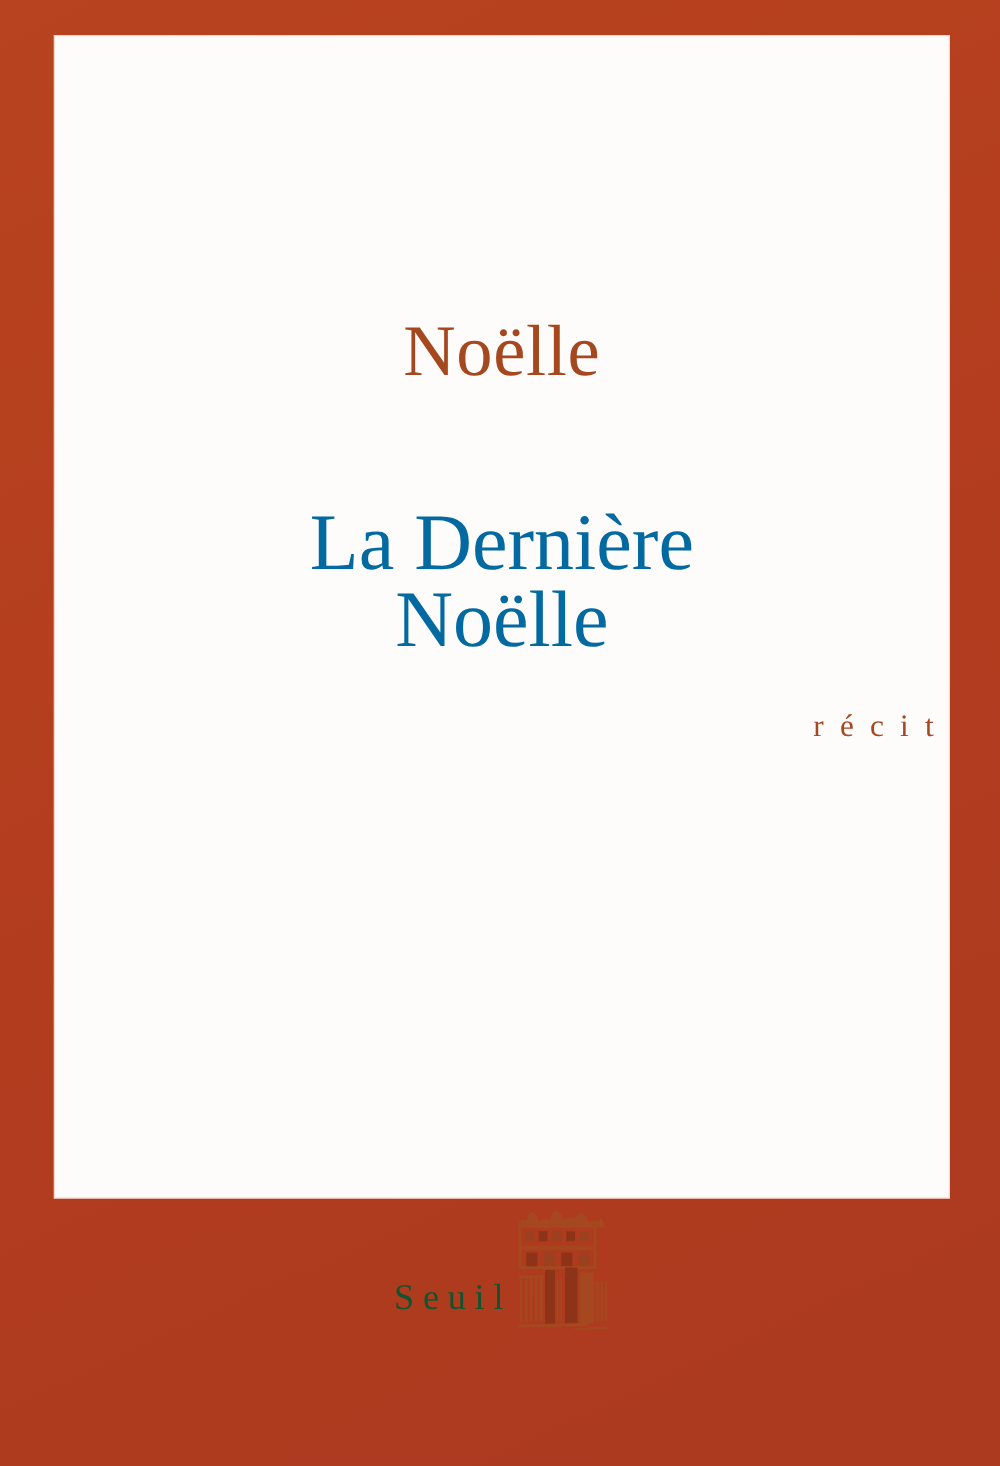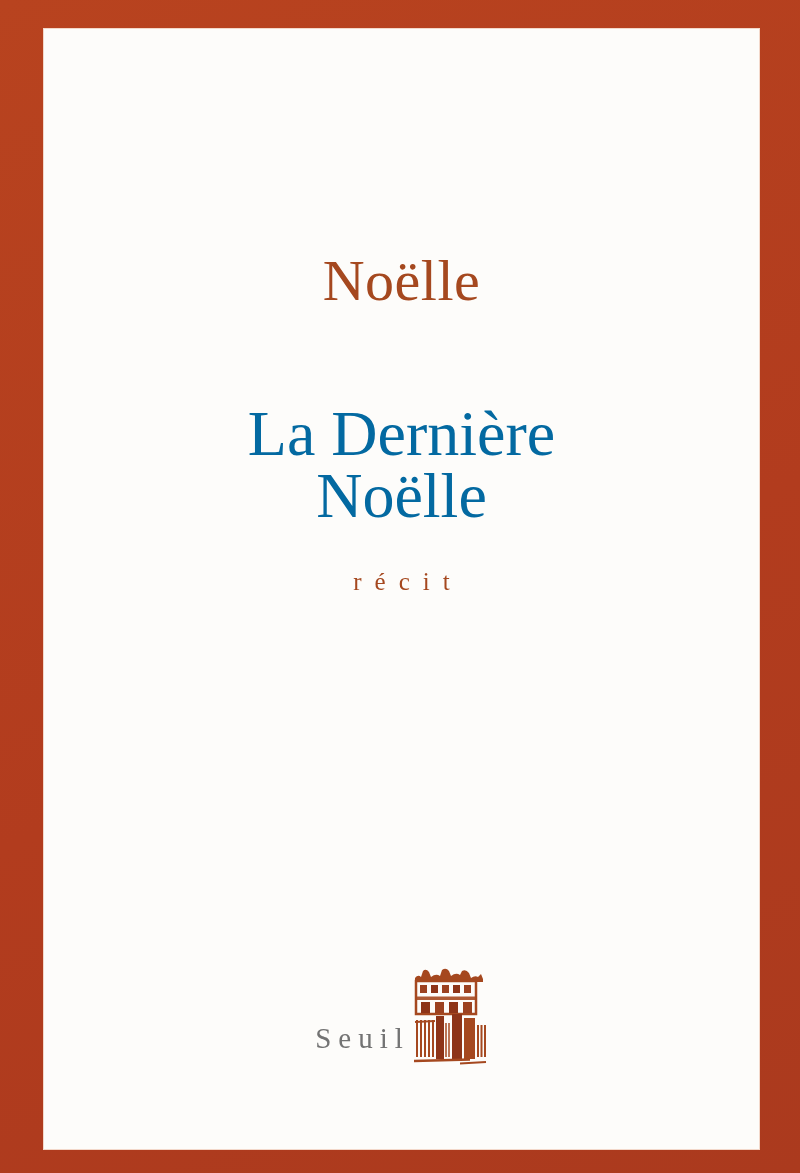--- a/index.html
+++ b/index.html
@@ -6,54 +6,54 @@
   body {
     width: 800px; height: 1173px;
     position: relative;
     background: linear-gradient(155deg, #b8431f 0%, #b23c1e 55%, #ab3a1e 100%);
     font-family: "Liberation Serif", "DejaVu Serif", serif;
     overflow: hidden;
   }
   .page {
     position: absolute;
     left: 43px; top: 28px;
-    width: 717px; height: 1122px;
+    width: 717px; height: 931px;
     background: #fdfcfa;
     box-shadow: inset 0 0 0 1px rgba(216,106,58,0.25);
   }
   .author {
     position: absolute; left: 0; right: 0; top: 226px;
     text-align: center;
     font-size: 58px; line-height: 53px;
     color: #a5481f;
     letter-spacing: 0.5px;
   }
   .title {
     position: absolute; left: 0; right: 0; top: 375px;
     text-align: center;
     font-size: 64px; line-height: 62px;
     color: #0369a1;
   }
   .genre {
     position: absolute; left: 0; right: 0; top: 541px;
-    text-align: center;
+    text-align: right;
     font-size: 25px; line-height: 25px;
     letter-spacing: 13px; text-indent: 13px;
     color: #a5481f;
   }
   .publisher {
     position: absolute; left: 0; right: 0; top: 937px;
     height: 100px;
     display: flex; align-items: flex-end; justify-content: center;
     gap: 2px;
   }
   .pub-name {
     font-size: 29px; line-height: 29px;
     letter-spacing: 7px;
-    color: #737373;
+    color: #14532d;
     margin-bottom: 12px;
   }
   .house { display: block; }
   .house svg { display: block; width: 76px; height: 98px; }
 </style>
 </head>
 <body>
 
 <div class="page">
 

